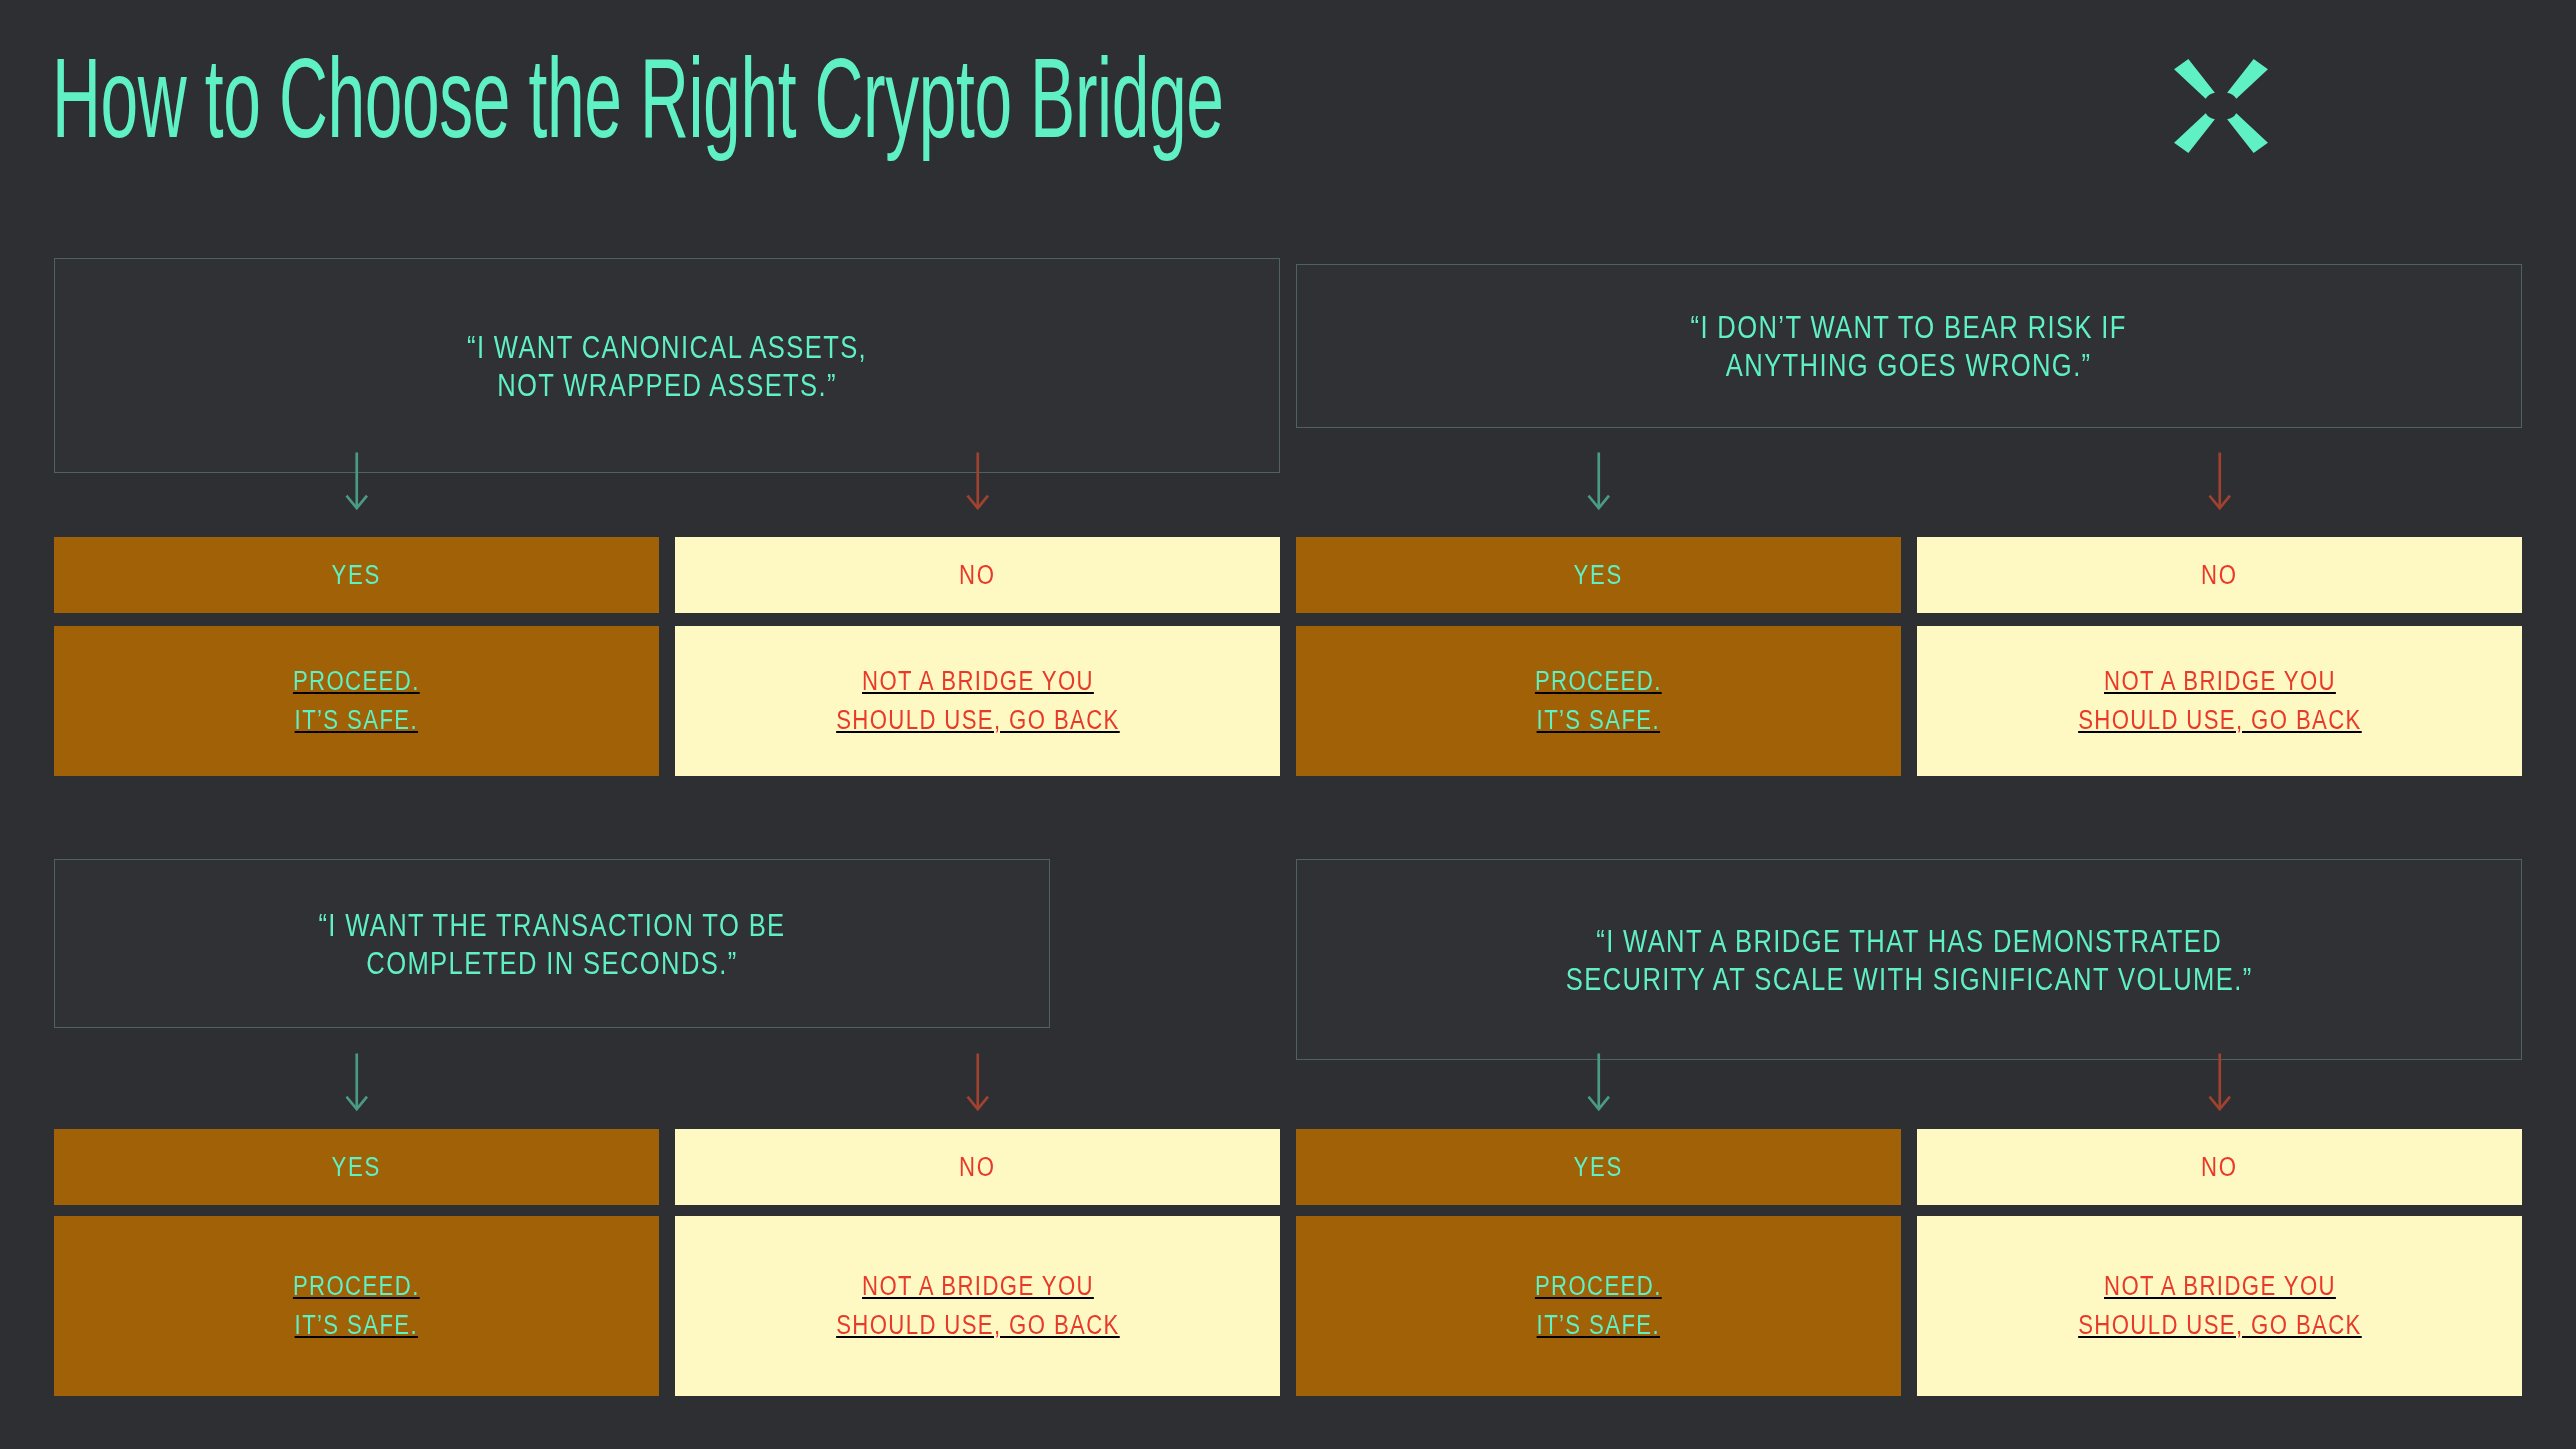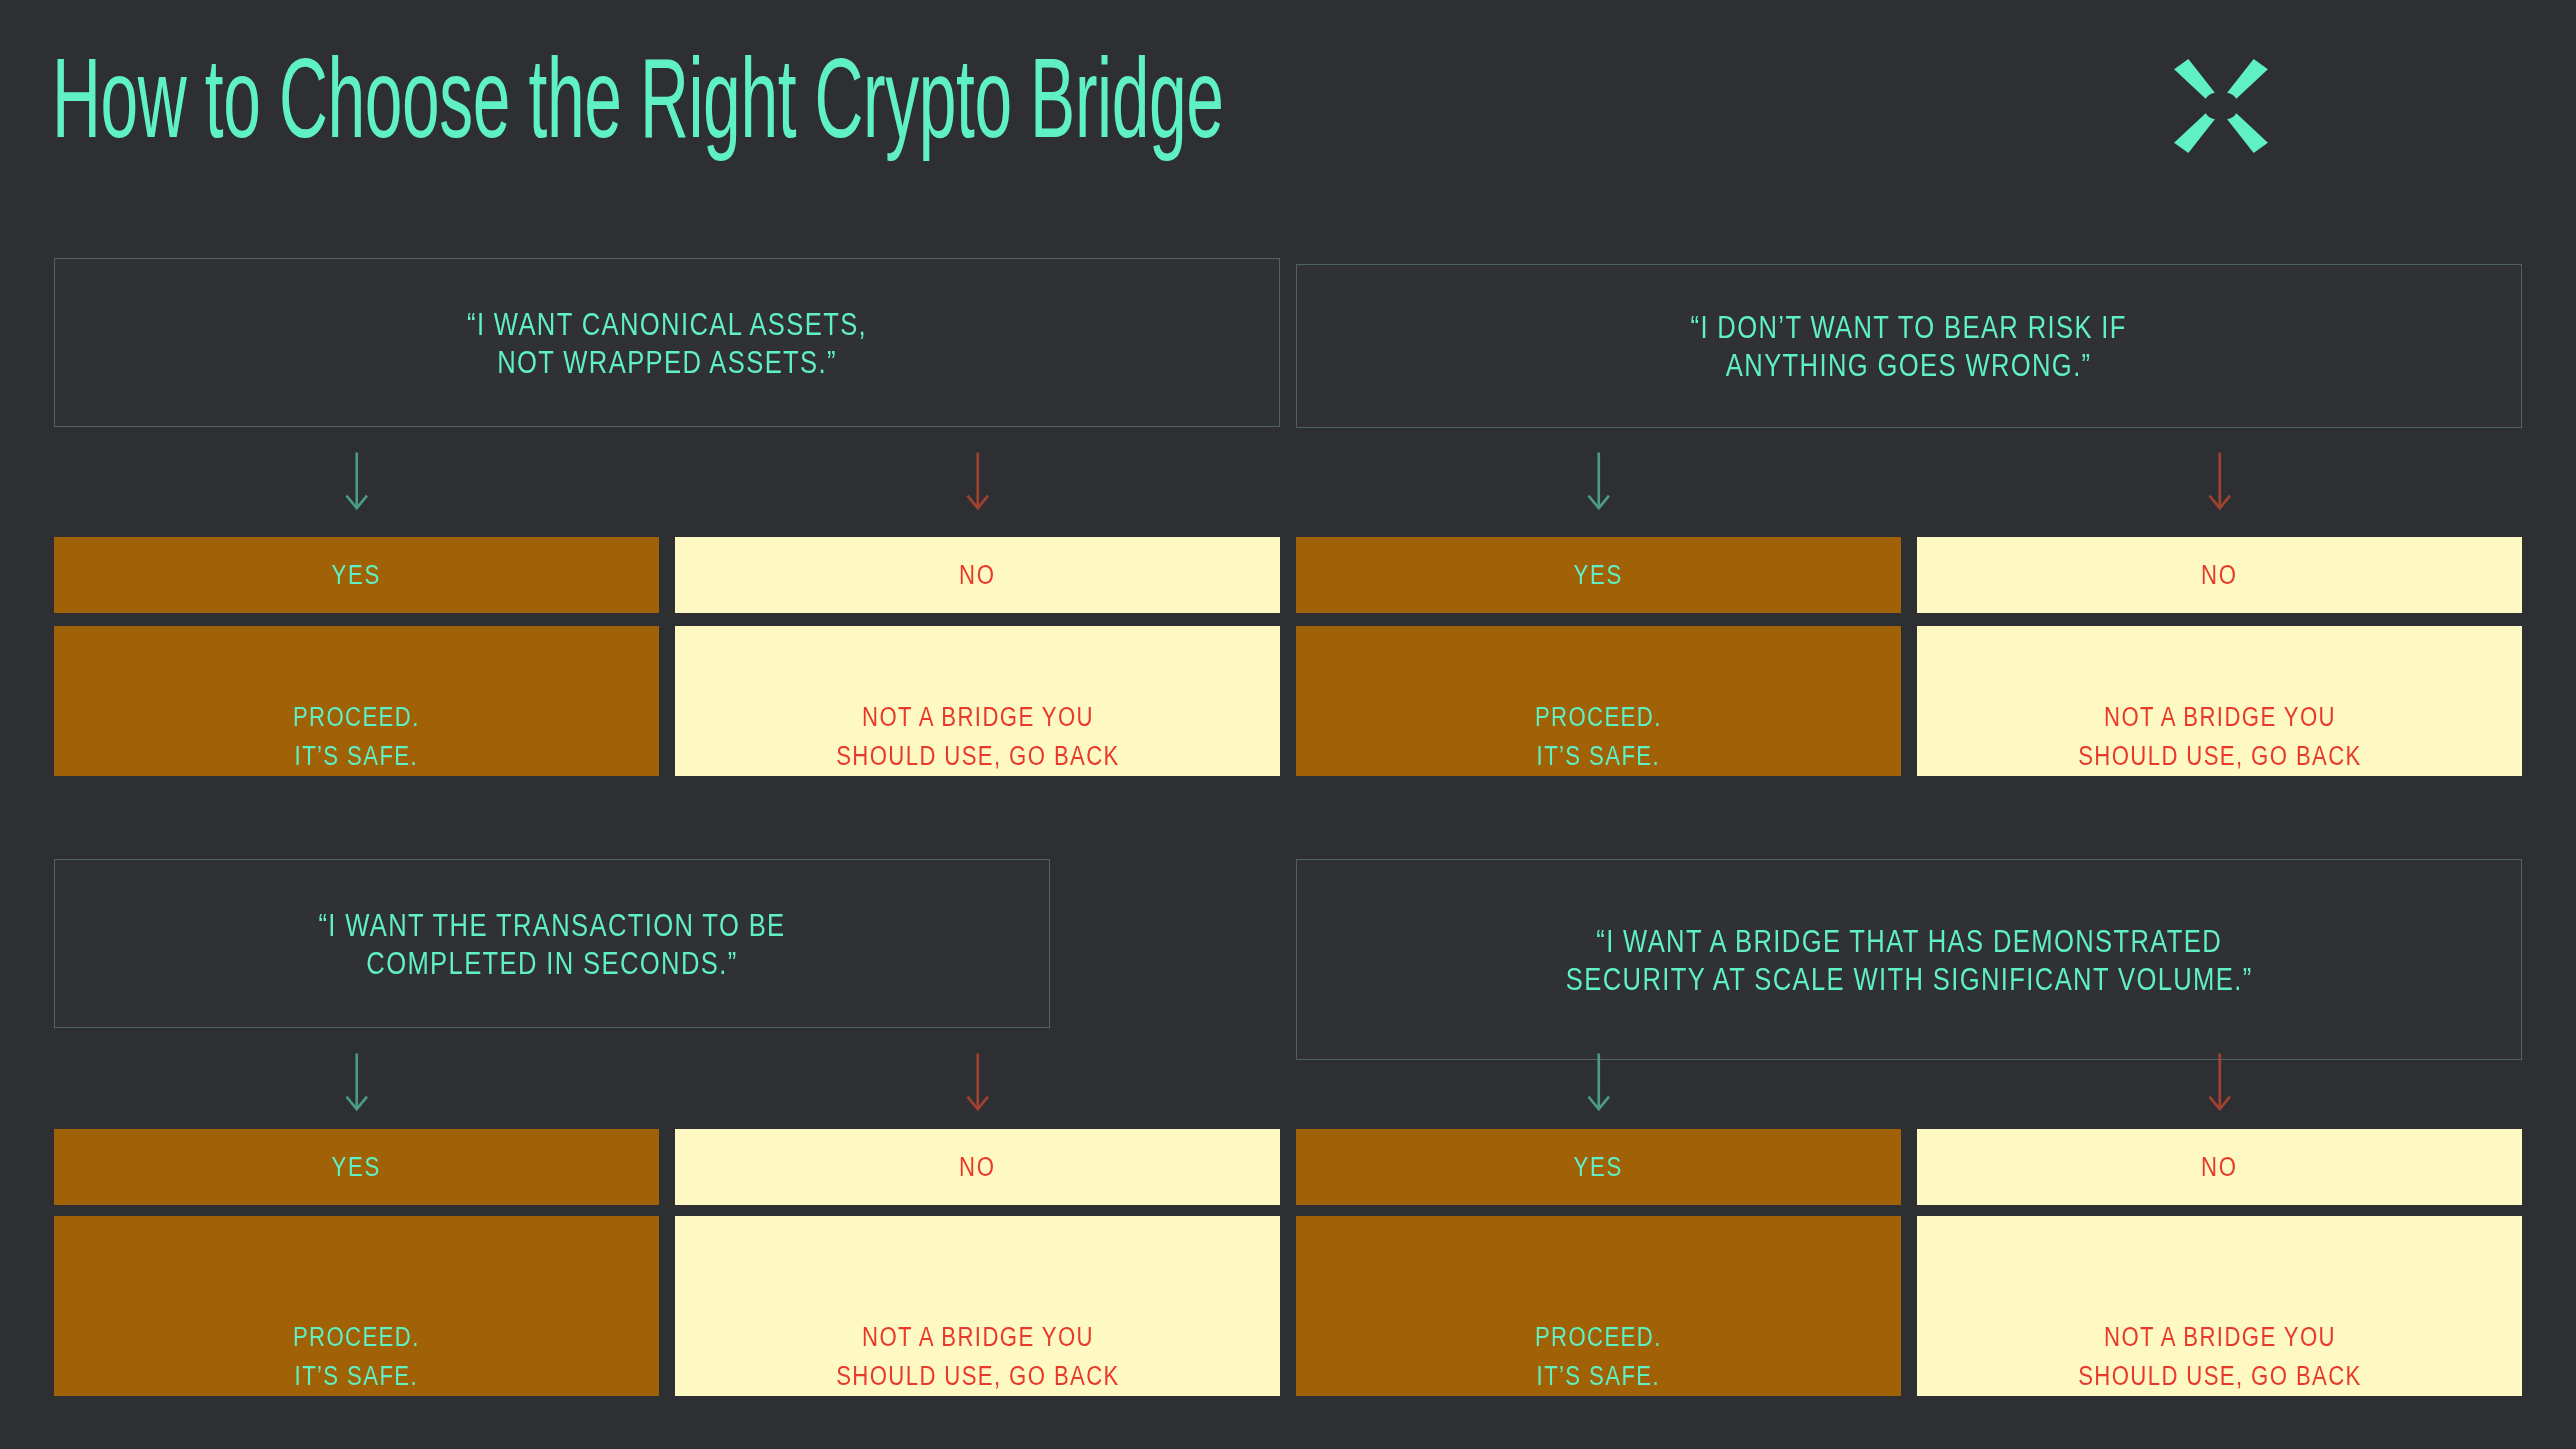--- a/index.html
+++ b/index.html
@@ -98,23 +98,24 @@
   .answer-label .label-text {
     font-size: 27px;
     letter-spacing: 2.1px;
     font-weight: 400;
     transform: scaleX(0.82);
   }
 
   
   .outcome {
     display: flex;
-    align-items: flex-end;
+    align-items: center;
     justify-content: center;
     text-align: center;
+    text-decoration: underline;
   }
   .outcome .outcome-text {
     font-size: 27px;
     line-height: 39px;
     letter-spacing: 1.7px;
     font-weight: 400;
     transform: scaleX(0.82);
     white-space: pre-line;
   }
 
@@ -142,21 +143,21 @@
         <path d="M96 10 L82 0 L56 33 Q62 34 65 39 Z"></path>
         <path d="M4 82 L18 92 L44 59 Q38 58 35 53 Z"></path>
         <path d="M96 82 L82 92 L56 59 Q62 58 65 53 Z"></path>
       </g>
     </svg>
   </div>
 </div>
 
 <div class="flow">
 
-  <div class="block question-card" style="left:54px; top:258px; width:1226px; height:169px;">
+  <div class="block question-card" style="left:54px; top:258px; width:1226px; height:215px;">
     <div class="question-text">“I WANT CANONICAL ASSETS,
 NOT WRAPPED ASSETS.”</div>
   </div>
 
   <div class="block question-card" style="left:1296px; top:258px; width:1226px; height:164px;margin-top:6px;">
     <div class="question-text">“I DON’T WANT TO BEAR RISK IF
 ANYTHING GOES WRONG.”</div>
   </div>
 
   <div class="arrow" style="left:342px; top:451px;">

